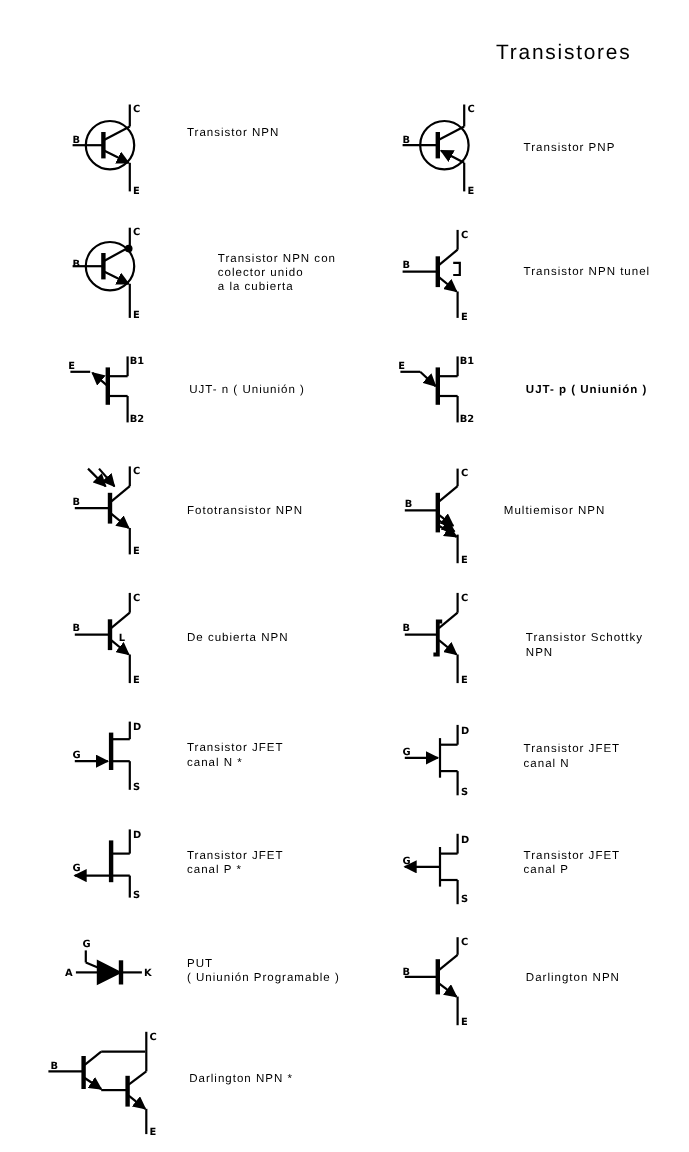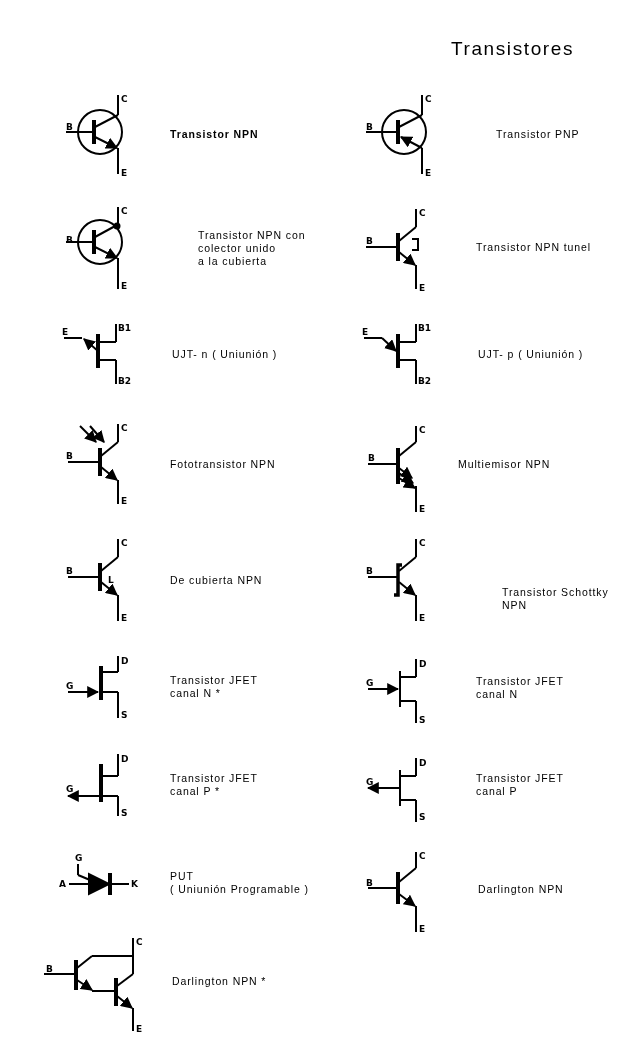--- a/index.html
+++ b/index.html
@@ -36,41 +36,41 @@
     <line x1="58" y1="25" x2="58" y2="5"></line>
     <line x1="35" y1="47" x2="57" y2="58" marker-end="url(#arr)"></line>
     <line x1="58" y1="58" x2="58" y2="84"></line>
     <g stroke="none" fill="#000">
         <text x="6" y="40">B</text>
         <text x="61" y="12">C</text>
         <text x="61" y="86">E</text>
       </g>
   </svg>
 </div>
-<div class="lbl" style="left:170px;top:128px;font-weight:bold;">
+<div class="lbl" style="left:170px;top:115px;">
   <span>Transistor NPN</span>
 </div>
 
 <div class="sym" style="left:360px;top:90px;">
   <svg width="80" height="90" stroke="#000" stroke-width="2" fill="none">
     <circle cx="44" cy="42" r="22"></circle>
     <line x1="6" y1="42" x2="38" y2="42"></line>
     <line x1="38" y1="30" x2="38" y2="54" stroke-width="4"></line>
     <line x1="39" y1="37" x2="62" y2="25"></line>
     <line x1="62" y1="25" x2="62" y2="5"></line>
     <line x1="62" y1="58" x2="41" y2="47" marker-end="url(#arr)"></line>
     <line x1="62" y1="58" x2="62" y2="84"></line>
     <g stroke="none" fill="#000">
         <text x="6" y="40">B</text>
         <text x="65" y="12">C</text>
         <text x="65" y="86">E</text>
       </g>
   </svg>
 </div>
-<div class="lbl" style="left:496px;top:128px;">
+<div class="lbl" style="left:476px;top:128px;">
   <span>Transistor PNP</span>
 </div>
 
 <div class="sym" style="left:60px;top:205px;">
   <svg width="80" height="90" stroke="#000" stroke-width="2" fill="none">
     <circle cx="40" cy="37" r="22"></circle>
     <line x1="6" y1="37" x2="34" y2="37"></line>
     <line x1="34" y1="25" x2="34" y2="49" stroke-width="4"></line>
     <line x1="35" y1="32" x2="57" y2="20"></line>
     <circle cx="57" cy="21" r="2.5" fill="#000"></circle>
@@ -139,21 +139,21 @@
     <line x1="56" y1="24" x2="56" y2="6"></line>
     <line x1="38" y1="42" x2="56" y2="42"></line>
     <line x1="56" y1="42" x2="56" y2="66"></line>
     <g stroke="none" fill="#000">
         <text x="2" y="17">E</text>
         <text x="58" y="13">B1</text>
         <text x="58" y="66">B2</text>
       </g>
   </svg>
 </div>
-<div class="lbl" style="left:478px;top:348px;">
+<div class="lbl" style="left:478px;top:348px;font-weight:bold;">
   <span>UJT- p ( Uniunión )</span>
 </div>
 
 <div class="sym" style="left:60px;top:420px;">
   <svg width="80" height="90" stroke="#000" stroke-width="2" fill="none">
     <line x1="20" y1="6" x2="36" y2="22" marker-end="url(#arr)"></line>
     <line x1="30" y1="6" x2="44" y2="22" marker-end="url(#arr)"></line>
     <line x1="8" y1="42" x2="40" y2="42"></line>
     <line x1="40" y1="28" x2="40" y2="56" stroke-width="4"></line>
     <line x1="41" y1="36" x2="58" y2="22"></line>
@@ -220,21 +220,21 @@
     <line x1="56" y1="22" x2="56" y2="4"></line>
     <line x1="39" y1="47" x2="55" y2="60" marker-end="url(#arr)"></line>
     <line x1="56" y1="60" x2="56" y2="86"></line>
     <g stroke="none" fill="#000">
         <text x="6" y="39">B</text>
         <text x="59" y="11">C</text>
         <text x="59" y="86">E</text>
       </g>
   </svg>
 </div>
-<div class="lbl" style="left:502px;top:574px;margin-top:12px;">
+<div class="lbl" style="left:478px;top:574px;">
   <span>Transistor Schottky</span>
   <span>NPN</span>
 </div>
 
 <div class="sym" style="left:60px;top:652px;">
   <svg width="80" height="72" stroke="#000" stroke-width="2" fill="none">
     <line x1="8" y1="40" x2="38" y2="40" marker-end="url(#arr)"></line>
     <line x1="41" y1="14" x2="41" y2="48" stroke-width="4"></line>
     <line x1="41" y1="20" x2="58" y2="20"></line>
     <line x1="58" y1="20" x2="58" y2="4"></line>

